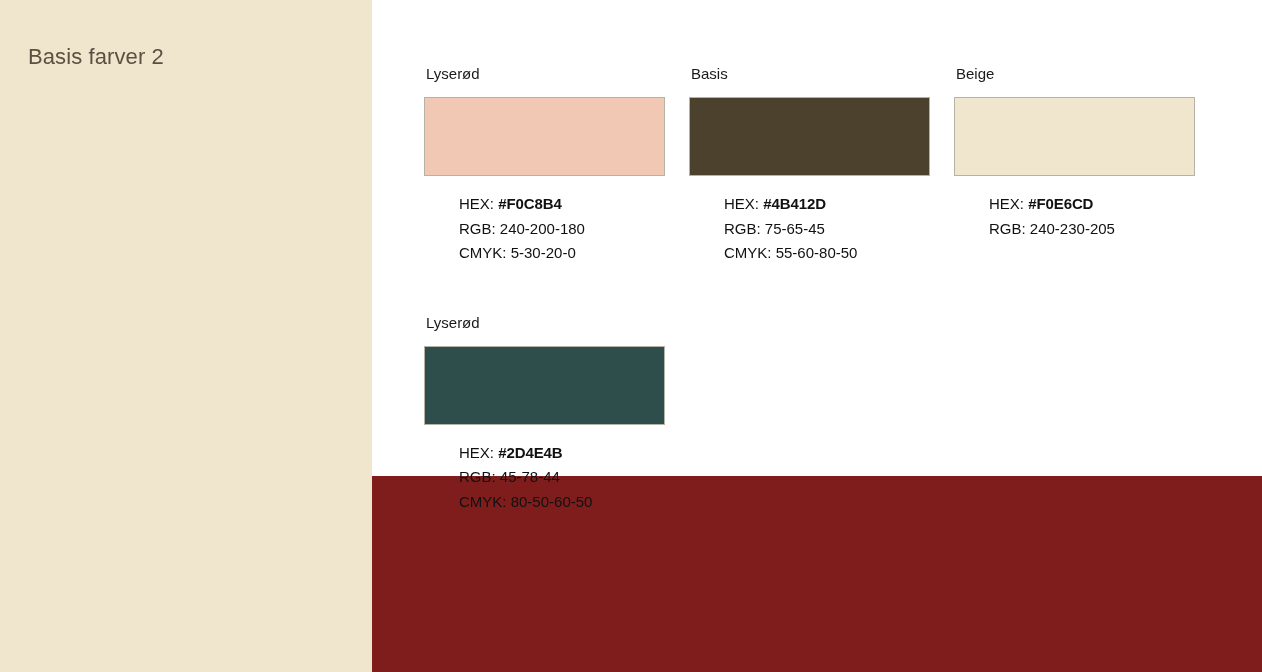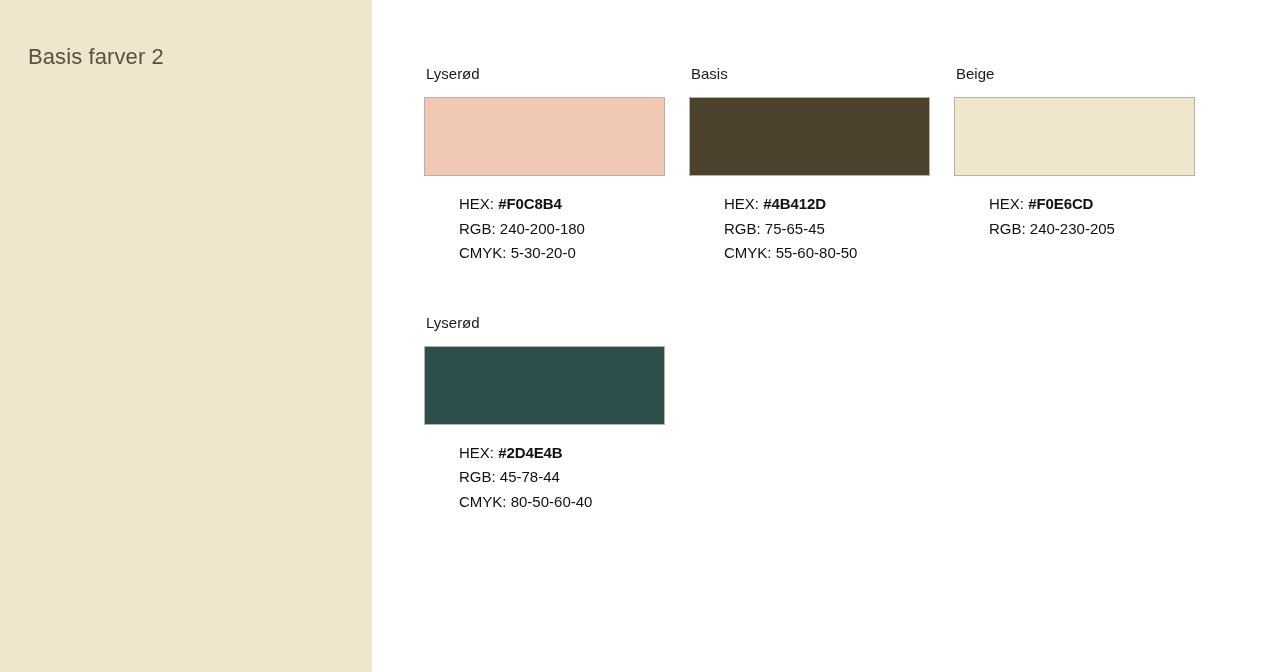--- a/index.html
+++ b/index.html
@@ -39,21 +39,21 @@
     line-height: 28px;
     font-weight: 400;
     color: #5b5042;
     letter-spacing: 0.1px;
     white-space: nowrap;
   }
 
   
   .main {
     flex: 1 1 auto;
-    height: 672px;
+    height: 476px;
     background: #ffffff;
     position: relative;
     box-sizing: border-box;
     padding: 64px 8px 0 52px;
   }
   .swatch-grid {
     display: flex;
     flex-wrap: wrap;
     align-content: flex-start;
     width: 800px;
@@ -172,20 +172,20 @@
           <div class="meta-row">
             <span class="meta-label">HEX: </span>
             <span class="meta-value bold">#2D4E4B</span>
           </div>
           <div class="meta-row">
             <span class="meta-label">RGB: </span>
             <span class="meta-value">45-78-44</span>
           </div>
           <div class="meta-row">
             <span class="meta-label">CMYK: </span>
-            <span class="meta-value">80-50-60-40</span>
+            <span class="meta-value">80-50-60-50</span>
           </div>
         </div>
       </div>
 
     </div>
   </main>
 </div>
 
 </body></html>

